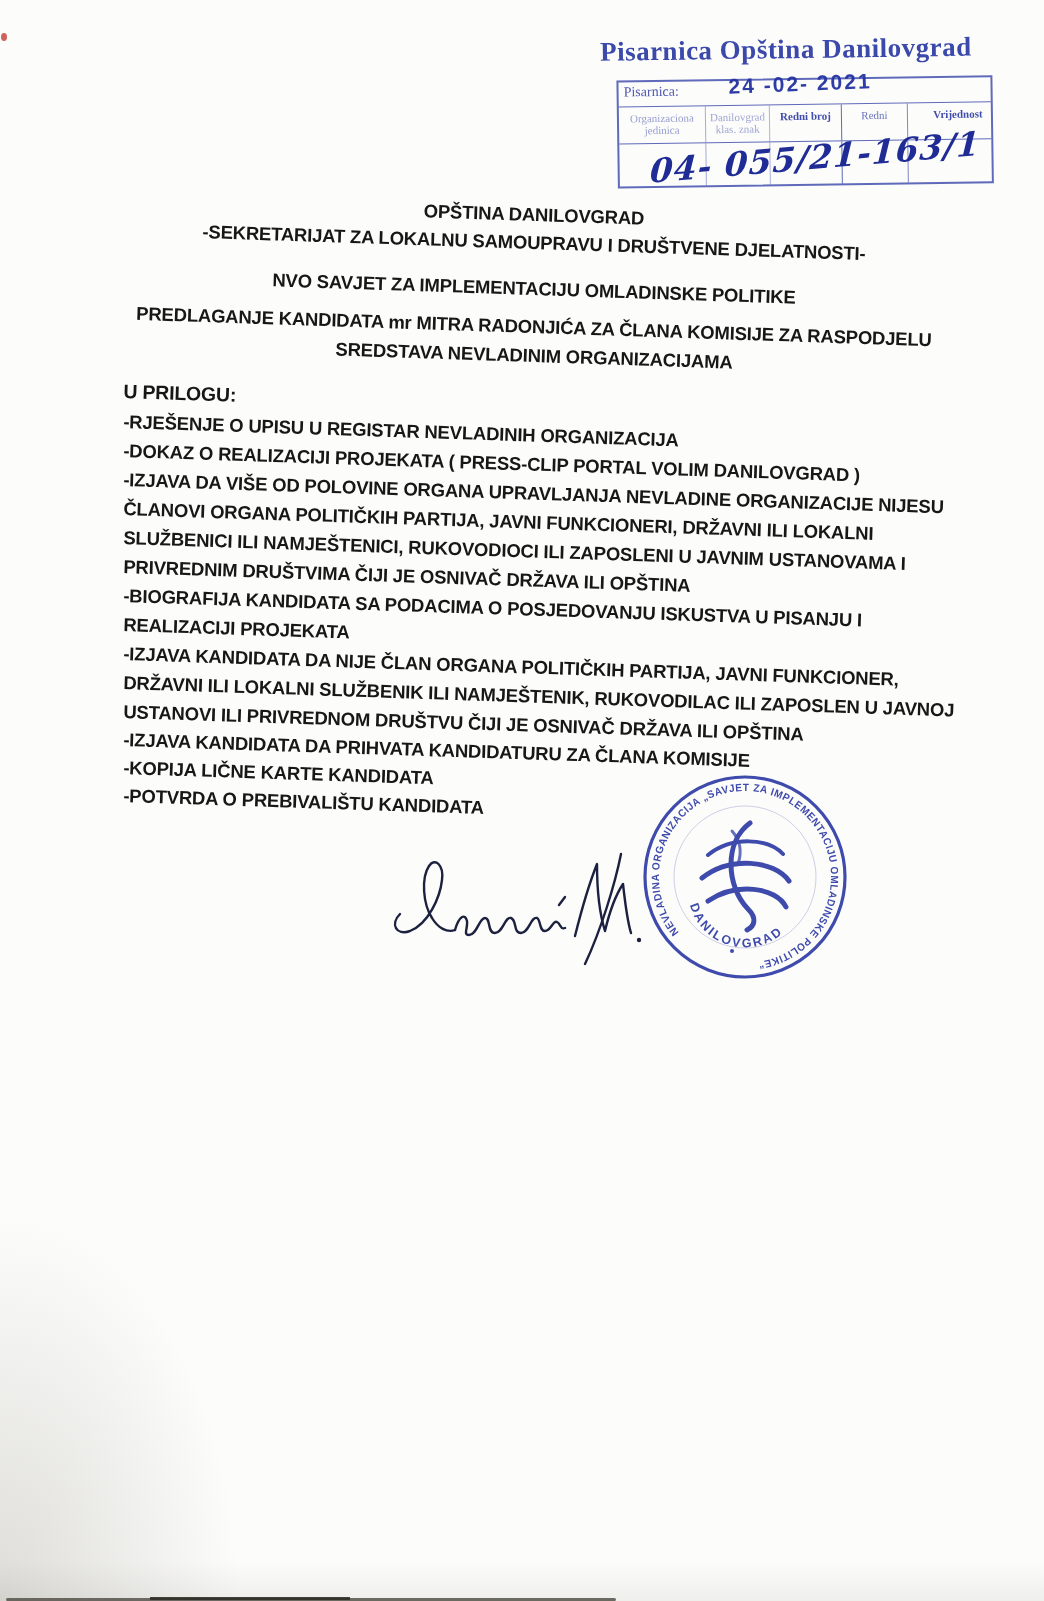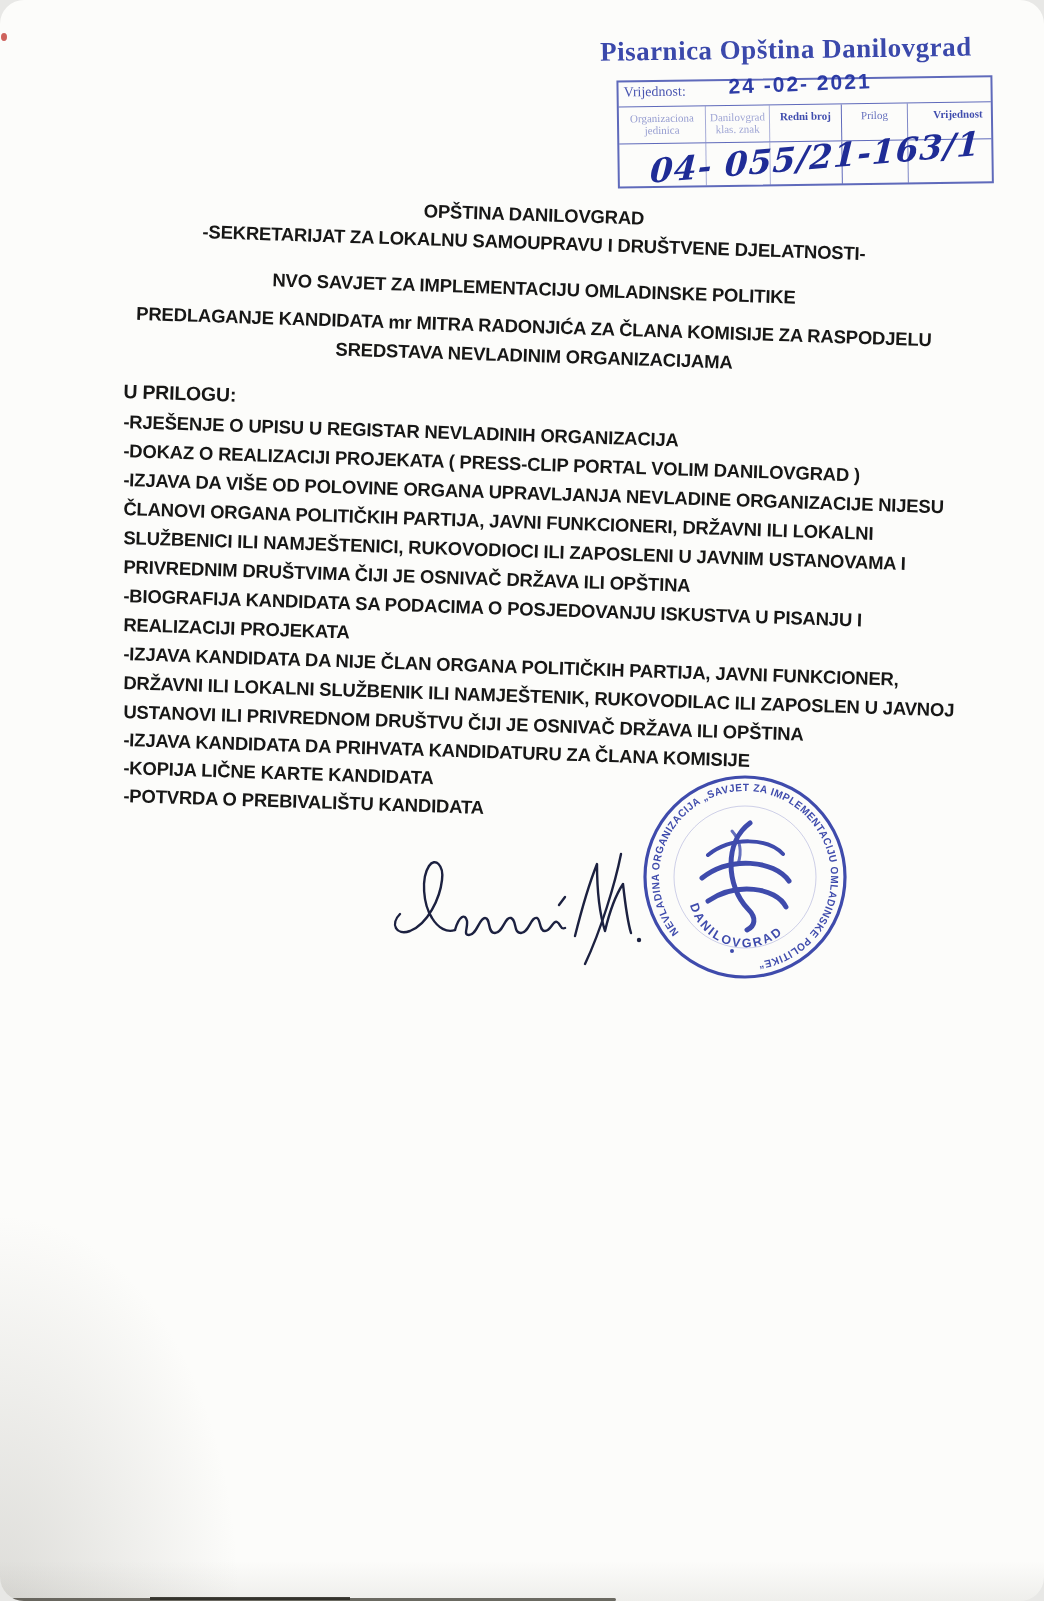--- a/index.html
+++ b/index.html
@@ -3,21 +3,20 @@
 <meta charset="utf-8">
 <style>
   html,body{margin:0;padding:0;background:#e8e8e6;}
   .page{
     position:relative;
     width:1044px;height:1601px;
     margin:0 auto;
     background:#fcfcfa;
     overflow:hidden;
     font-family:"Liberation Sans",sans-serif;
-    border-radius:24px;
   }
   
   .shade-bl{
     position:absolute;left:0;bottom:0;width:260px;height:420px;
     background:radial-gradient(ellipse at 0% 100%, rgba(150,148,140,0.30), rgba(150,148,140,0.0) 65%);
     pointer-events:none;
   }
   .shade-bottom{
     position:absolute;left:0;bottom:0;width:100%;height:40px;
     background:linear-gradient(to bottom, rgba(0,0,0,0) , rgba(120,118,108,0.10));
@@ -87,27 +86,27 @@
 </style>
 </head>
 <body>
 
 <div class="page">
 
   <div class="stamp">
     <div class="stamp-title">Pisarnica Opština Danilovgrad</div>
     <div class="stamp-table">
       <div class="row-received">
-        <span>Vrijednost:</span>
+        <span>Pisarnica:</span>
       </div>
       <div class="row-headers">
         <div class="cell c1">Organizaciona jedinica</div>
         <div class="cell c2">Danilovgrad klas. znak</div>
         <div class="cell c3">Redni broj</div>
-        <div class="cell c4">Prilog</div>
+        <div class="cell c4">Redni</div>
         <div class="cell c5">Vrijednost</div>
       </div>
       <div class="row-empty">
         <div class="cell c1"></div>
         <div class="cell c2"></div>
         <div class="cell c3"></div>
         <div class="cell c4"></div>
         <div class="cell c5"></div>
       </div>
     </div>

